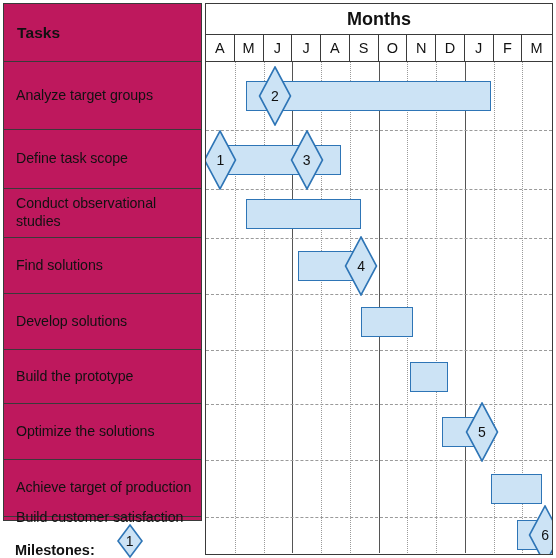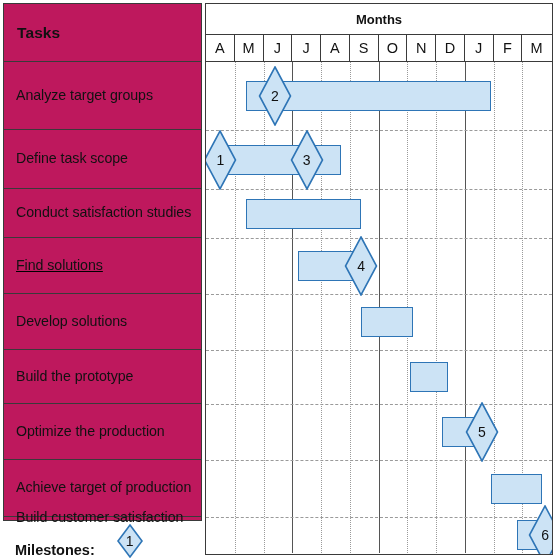--- a/index.html
+++ b/index.html
@@ -98,21 +98,21 @@
     position: absolute;
     left: 0; top: 0;
     width: 100%;
     height: 31px;
     border-bottom: 1.2px solid #3a3a3a;
     display: flex;
     align-items: center;
     justify-content: center;
   }
   #months-title span {
-    font-size: 13px;
+    font-size: 18px;
     font-weight: bold;
     color: #111111;
   }
   #months-strip {
     position: absolute;
     left: 0; top: 31px;
     width: 100%;
     height: 27px;
     border-bottom: 1.5px solid #3a3a3a;
   }
@@ -190,33 +190,33 @@
       <span class="task-header-label">Tasks</span>
     </div>
     <div id="task-rows-container">
         <div class="task-row" style="top: 58px; height: 68px;">
           <span class="task-row-label">Analyze target groups</span>
         </div>
         <div class="task-row" style="top: 126px; height: 59px;">
           <span class="task-row-label">Define task scope</span>
         </div>
         <div class="task-row" style="top: 185px; height: 49px;">
-          <span class="task-row-label">Conduct satisfaction studies</span>
-        </div>
-        <div class="task-row" style="top: 234px; height: 56px; text-decoration: underline;">
+          <span class="task-row-label">Conduct observational studies</span>
+        </div>
+        <div class="task-row" style="top: 234px; height: 56px;">
           <span class="task-row-label">Find solutions</span>
         </div>
         <div class="task-row" style="top: 290px; height: 56px; text-align: center;">
           <span class="task-row-label">Develop solutions</span>
         </div>
         <div class="task-row" style="top: 346px; height: 54px;">
           <span class="task-row-label">Build the prototype</span>
         </div>
         <div class="task-row" style="top: 400px; height: 56px;">
-          <span class="task-row-label">Optimize the production</span>
+          <span class="task-row-label">Optimize the solutions</span>
         </div>
         <div class="task-row" style="top: 456px; height: 57px;">
           <span class="task-row-label">Achieve target of production</span>
         </div>
         <div class="task-row last" style="top: 513px; height: 2px;">
           <span class="task-row-label">Build customer satisfaction</span>
         </div>
       </div>
   </div>
 

